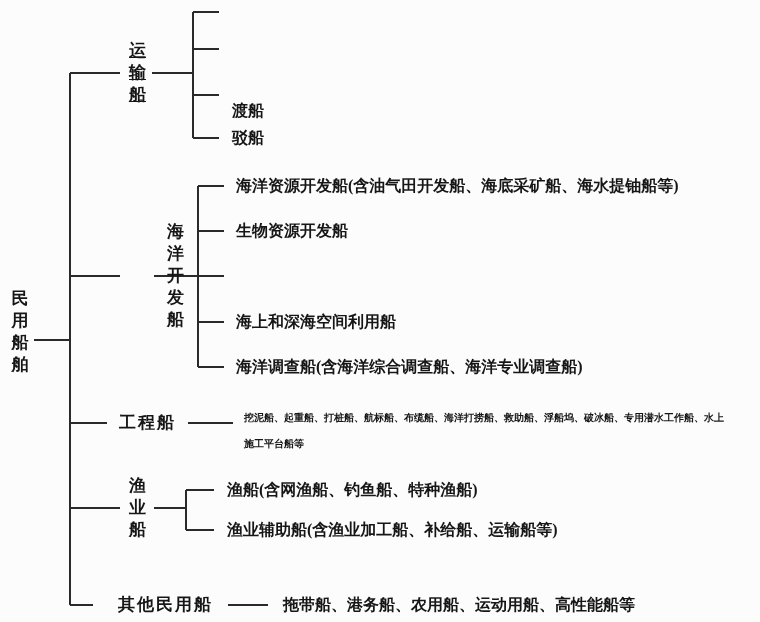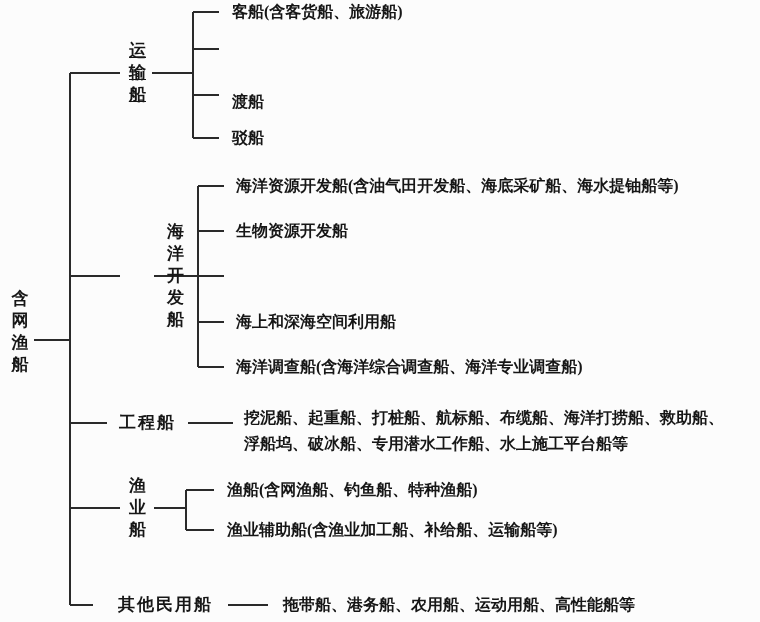--- a/index.html
+++ b/index.html
@@ -33,46 +33,45 @@
   }
   .leaf {
     position: absolute;
     height: 22px;
     line-height: 22px;
     font-size: 16px;
     white-space: nowrap;
   }
   .leafblock {
     position: absolute;
-    font-size: 16px;
+    font-size: 10px;
     line-height: 26px;
     width: 484px;
     word-break: break-all;
   }
 </style>
 </head>
 <body>
 
 <div id="canvas">
 
   <svg id="wires" width="760" height="622" viewBox="0 0 760 622" fill="none" stroke="#2a2a2a" stroke-width="2" shape-rendering="crispEdges">
     <path d="M34 340 H70"></path>
     <path d="M70 73 V605"></path>
     <path d="M70 73 H120 M152 73 H193 M193 12 V138 M193 12 H219 M193 49 H219 M193 95 H219 M193 138 H219"></path>
     <path d="M70 276 H120 M154 276 H198 M198 186 V367 M198 186 H224 M198 231 H224 M198 276 H224 M198 322 H224 M198 367 H224"></path>
     <path d="M70 423 H107 M188 423 H233"></path>
     <path d="M70 508 H120 M154 508 H186 M186 490 V530 M186 490 H214 M186 530 H214"></path>
     <path d="M70 605 H93 M228 605 H268"></path>
   </svg>
 
-  <div class="vlabel" style="left:10px; top:288px; width:20px;">含网渔船</div>
+  <div class="vlabel" style="left:10px; top:288px; width:20px;">民用船舶</div>
 
   <div class="vlabel" style="left:128px; top:40px;text-decoration:underline;">运输船</div>
-  <div class="leaf" style="left:232px; top:1px;">客船(含客货船、旅游船)</div>
-  <div class="leaf" style="left:232px; top:91px;">渡船</div>
+  <div class="leaf" style="left:232px; top:100px;">渡船</div>
   <div class="leaf" style="left:232px; top:127px;">驳船</div>
 
   <div class="vlabel" style="left:128px; top:221px;margin-left:38px;">海洋开发船</div>
   <div class="leaf" style="left:236px; top:175px;">海洋资源开发船(含油气田开发船、海底采矿船、海水提铀船等)</div>
   <div class="leaf" style="left:236px; top:220px;">生物资源开发船</div>
   <div class="leaf" style="left:236px; top:311px;">海上和深海空间利用船</div>
   <div class="leaf" style="left:236px; top:356px;">海洋调查船(含海洋综合调查船、海洋专业调查船)</div>
 
   <div class="hlabel" style="left:119px; top:410px;text-align:center;">工程船</div>
   <div class="leafblock" style="left:244px; top:405px;">挖泥船、起重船、打桩船、航标船、布缆船、海洋打捞船、救助船、浮船坞、破冰船、专用潜水工作船、水上施工平台船等</div>

